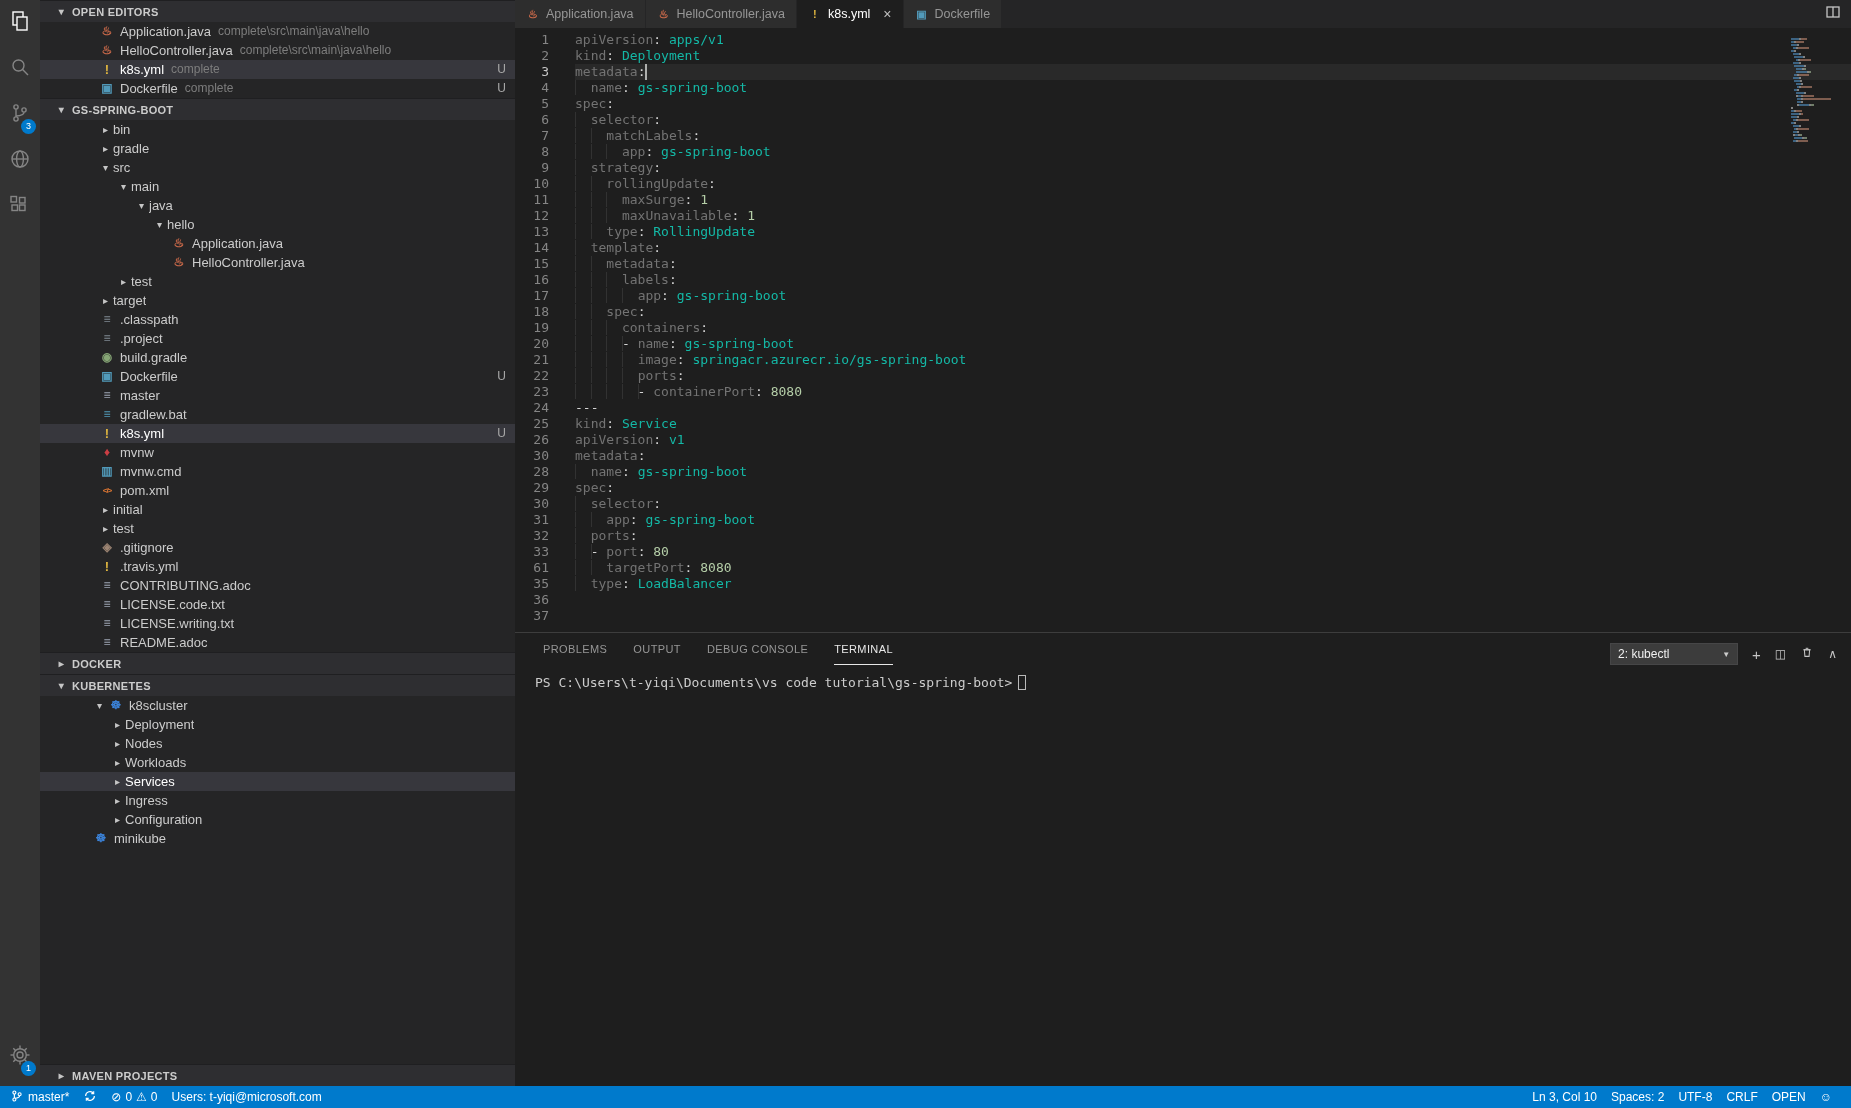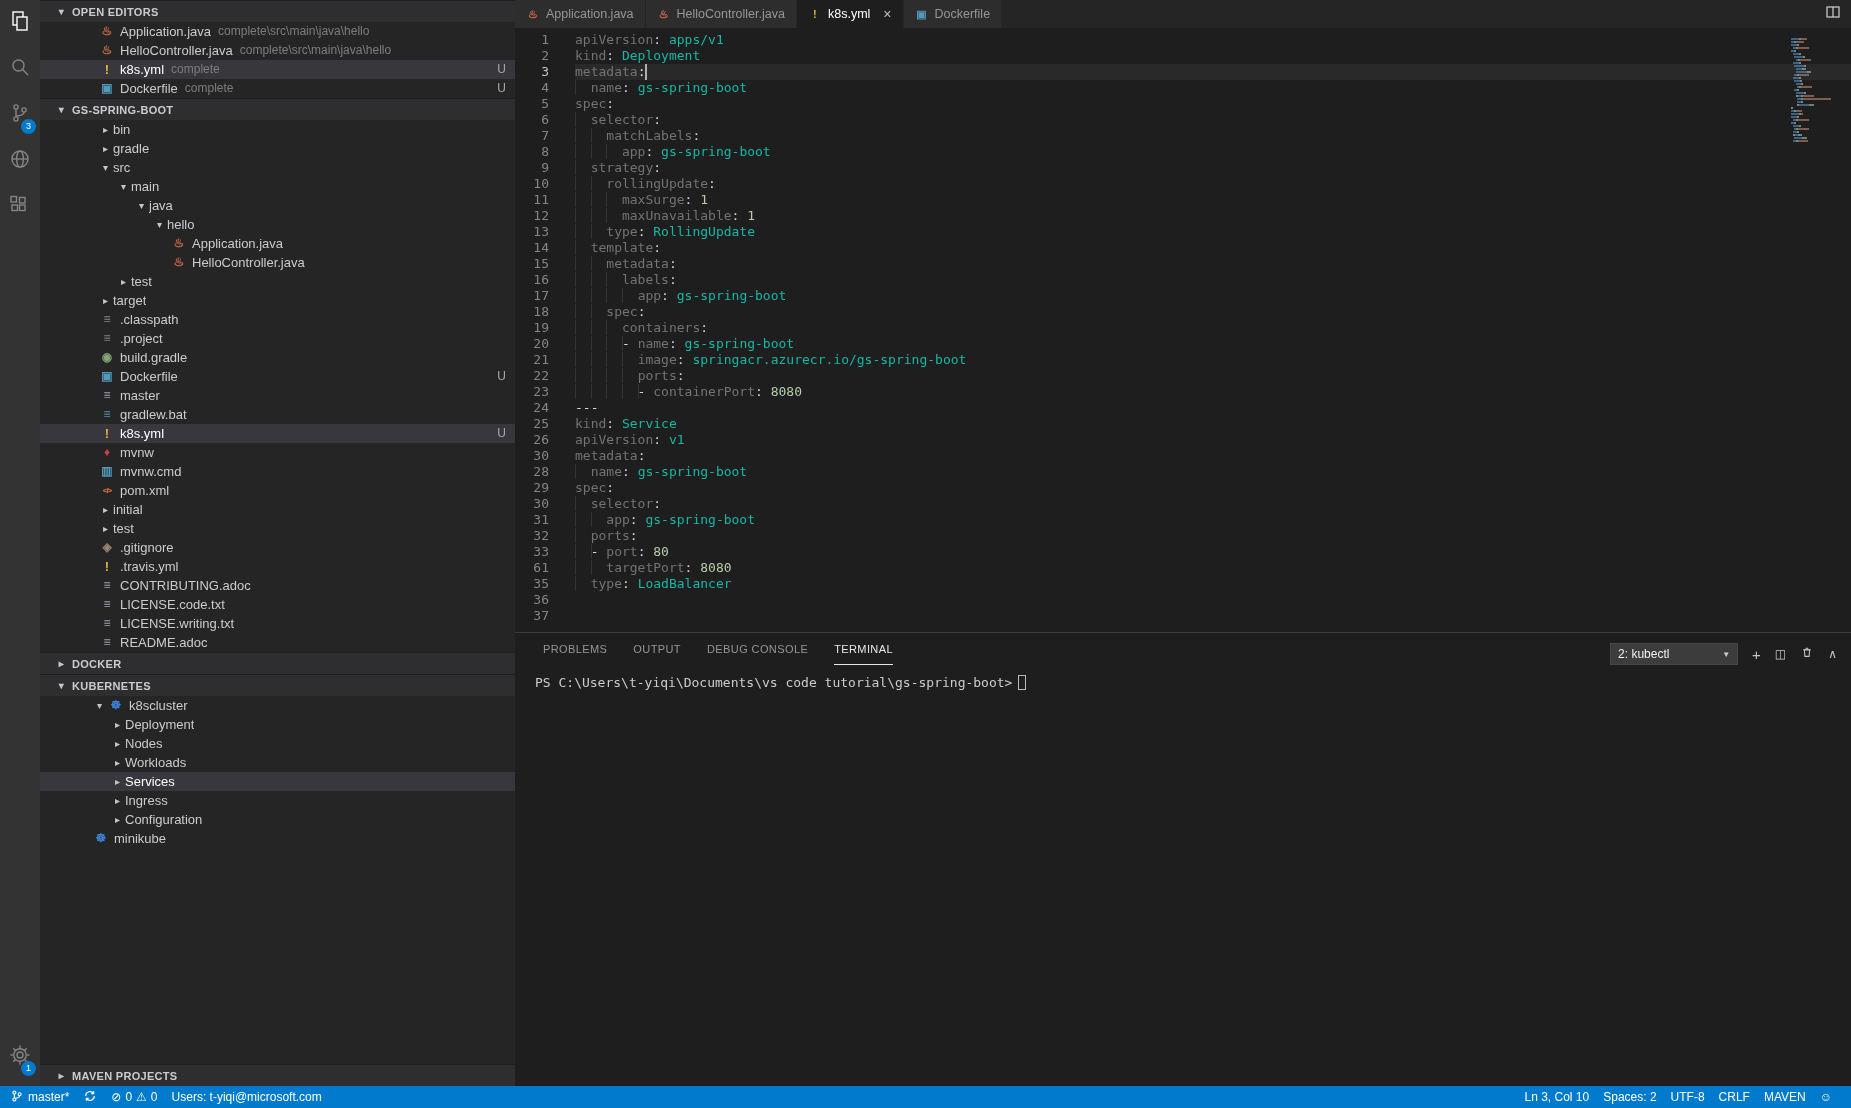--- a/index.html
+++ b/index.html
@@ -557,20 +557,20 @@
       <div class="sb-item">
           <span>Spaces: 2</span>
         </div>
       <div class="sb-item">
           <span>UTF-8</span>
         </div>
       <div class="sb-item">
           <span>CRLF</span>
         </div>
       <div class="sb-item">
-          <span>MAVEN</span>
+          <span>OPEN</span>
         </div>
       <div class="sb-item">
           <span class="sb-glyph">☺</span>
         </div>
     </div>
   </div>
 </div>
 
 </body></html>

